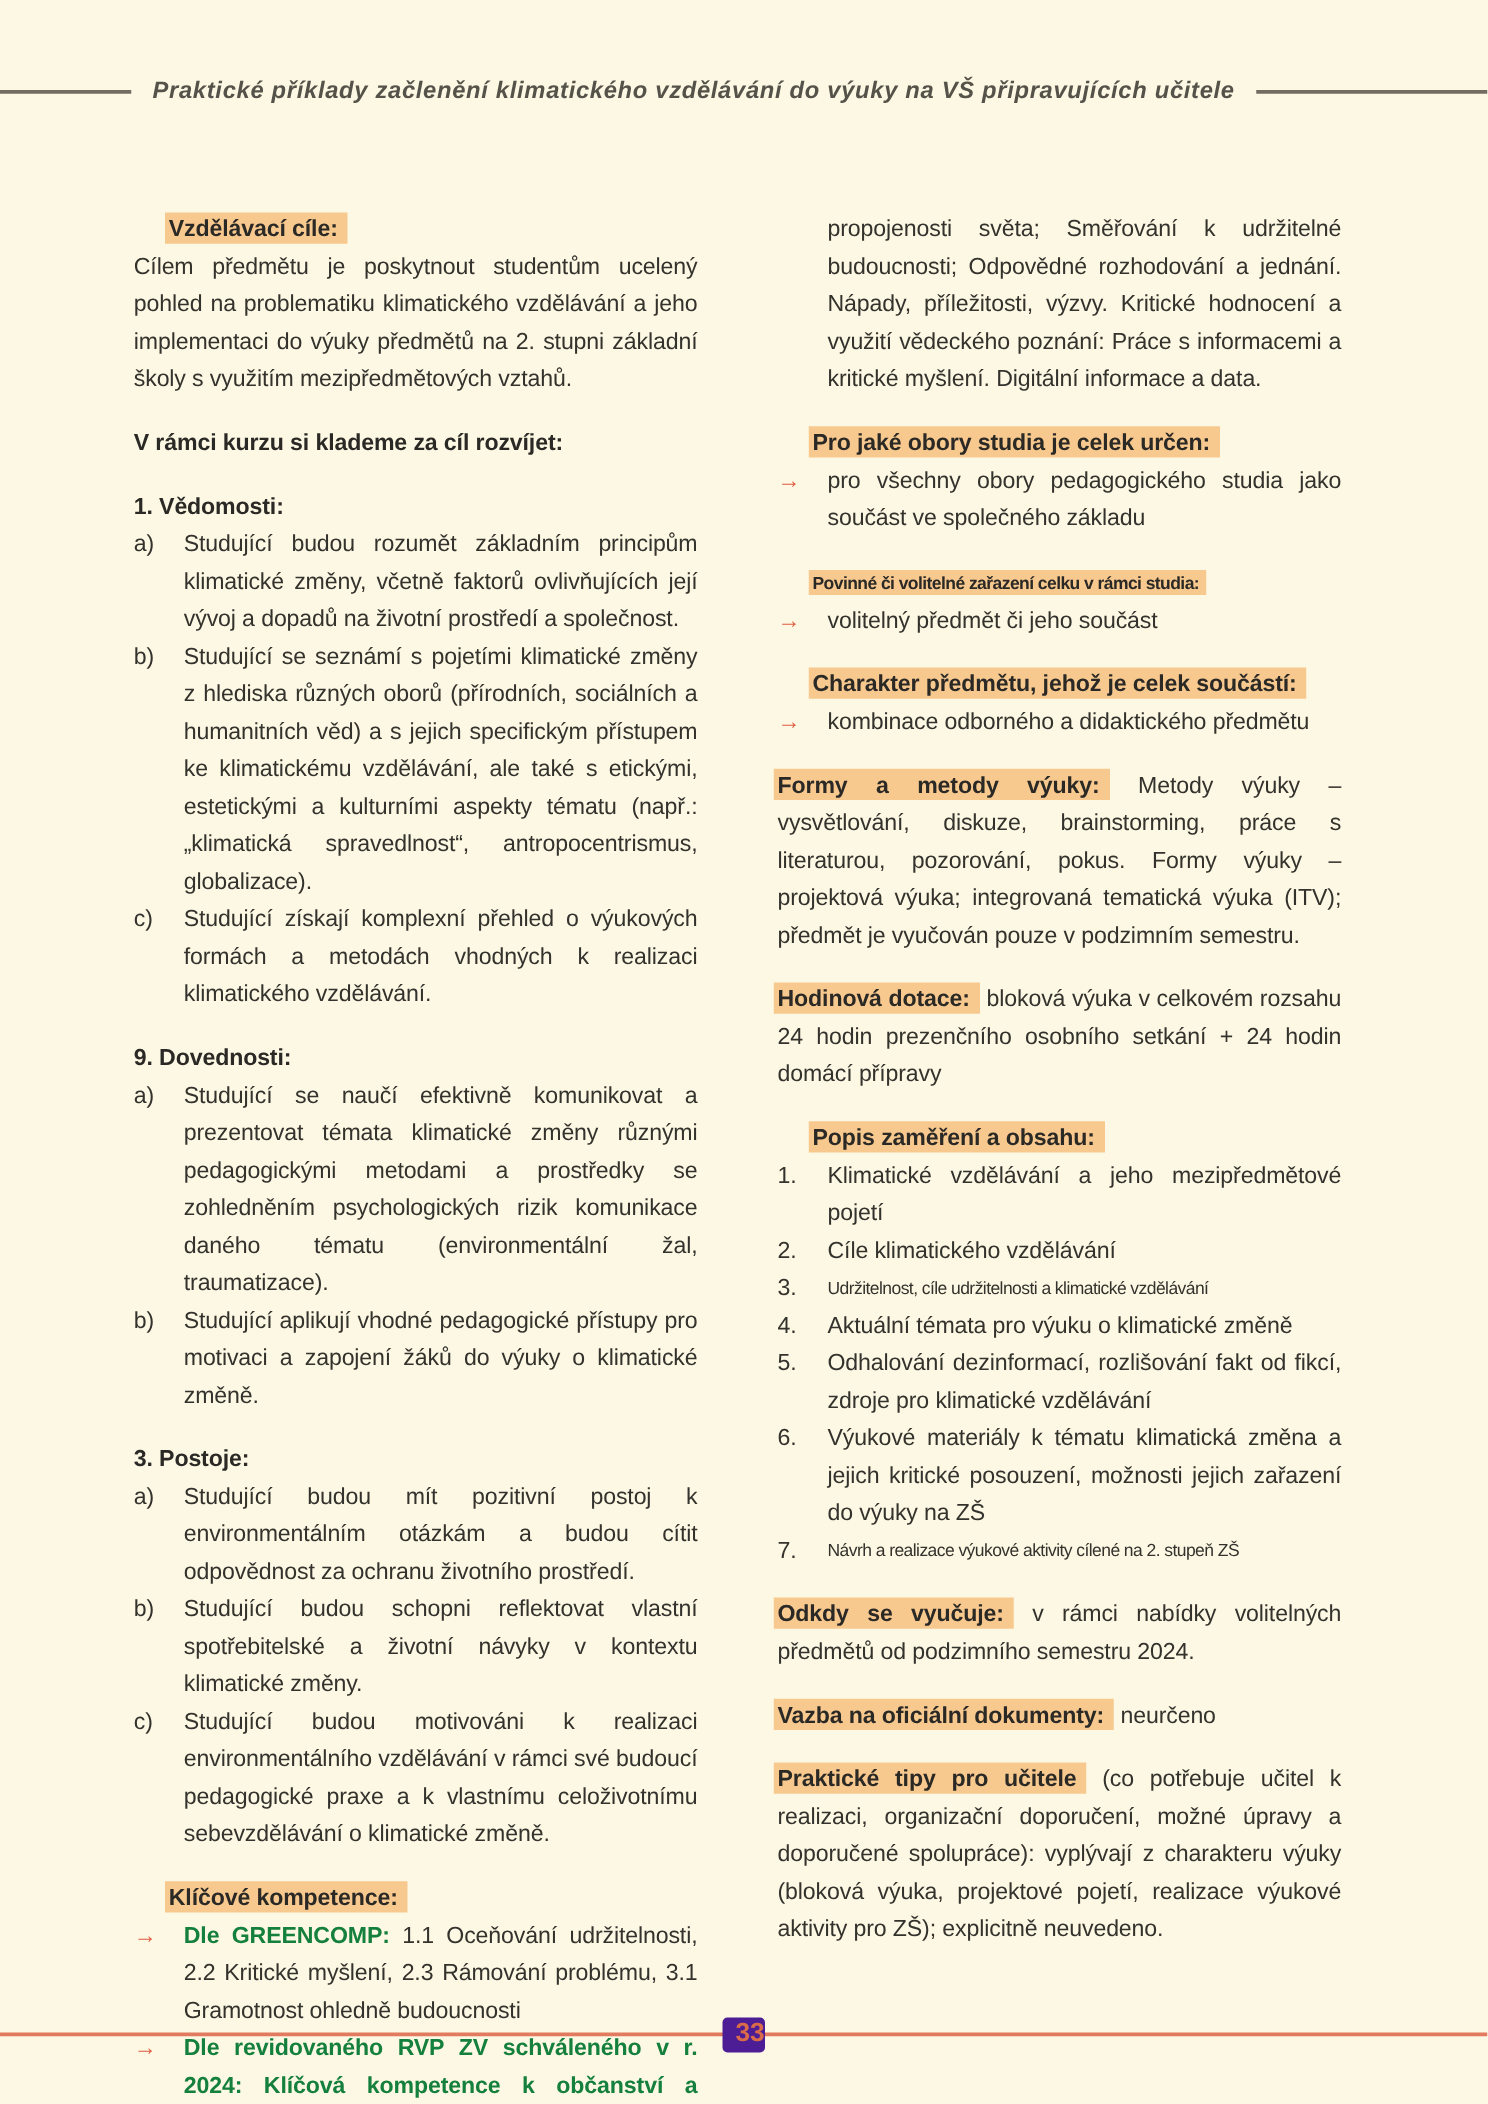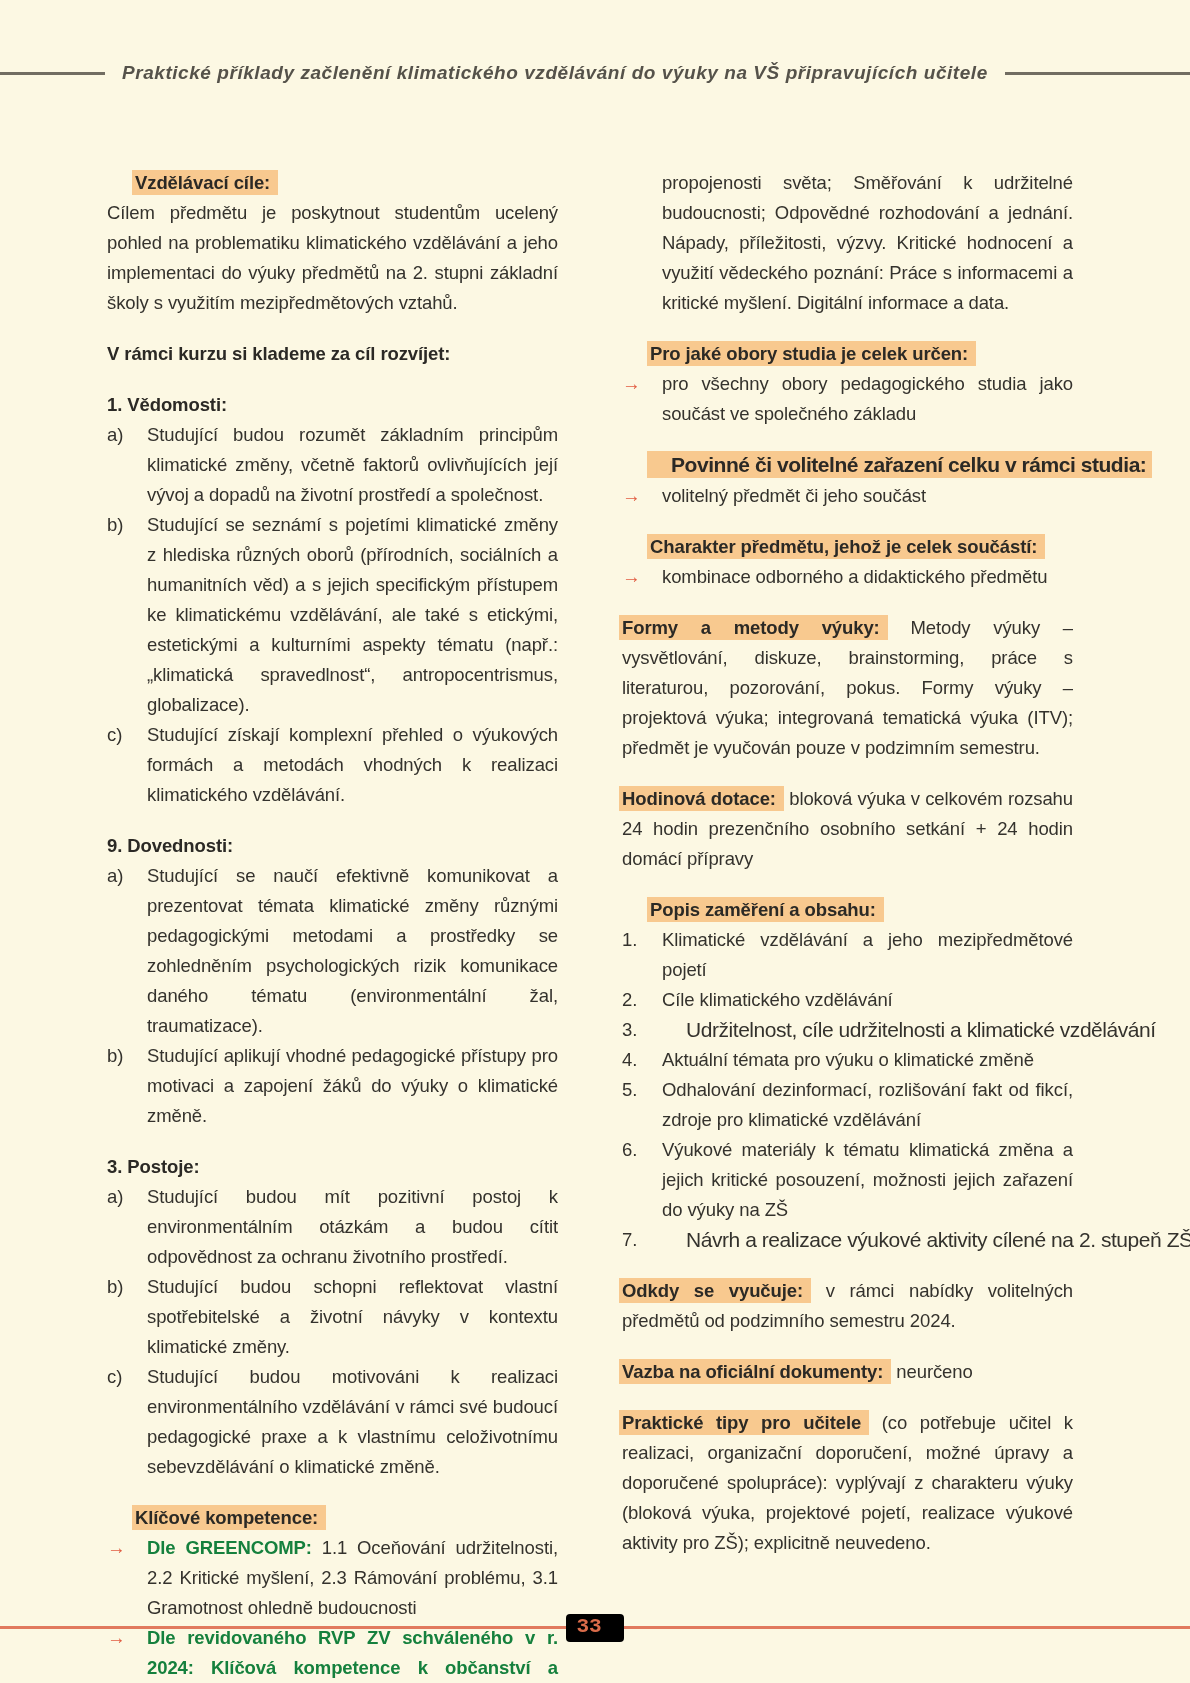--- a/index.html
+++ b/index.html
@@ -40,39 +40,38 @@
     padding:2px 8px 2px 3px; margin-left:-3px;
     font-weight:bold; color:#2b2925;
     -webkit-box-decoration-break:clone; box-decoration-break:clone;
   }
   .hl-heading { line-height:30px;margin-left:28px; }
   
   .li { display:flex; }
   .li .marker { flex:0 0 40px; }
   .li .litext { flex:1; text-align:justify; }
   .arrow { flex:0 0 40px; color:#e15c41; font-weight:bold; }
-  .fit { white-space:nowrap; font-size:21px; letter-spacing:-0.45px;padding-left:24px; }
+  .fit { white-space:nowrap; font-size:14px; letter-spacing:-0.45px; }
   .hl.fit { padding-right:6px; }
   strong { color:#15803d; }
   
   .footer {
     position:absolute; left:0; right:0; top:1612px; height:32px;
     display:flex; align-items:center; justify-content:center;
   }
   .fline {
     position:absolute; left:0; right:0; top:14px; height:3px;
     background:#e17a5e;
   }
   .pagenum {
     position:relative;
-    background:#000000; color:#d96b4a;
+    background:#4c1d95; color:#d96b4a;
     font-size:21px; font-weight:bold;
-    padding:0 22px 2px 10px; border-radius:4px;
+    padding:0 0 2px 10px; border-radius:4px;
     line-height:26px;
-    font-family:Liberation Mono, monospace;
   }
 </style>
 </head>
 <body>
 
 <div class="page">
 
   <header class="header">
     <span class="hline left"></span>
     <h1 class="htitle">Praktické příklady začlenění klimatického vzdělávání do výuky na VŠ připravujících učitele</h1>

